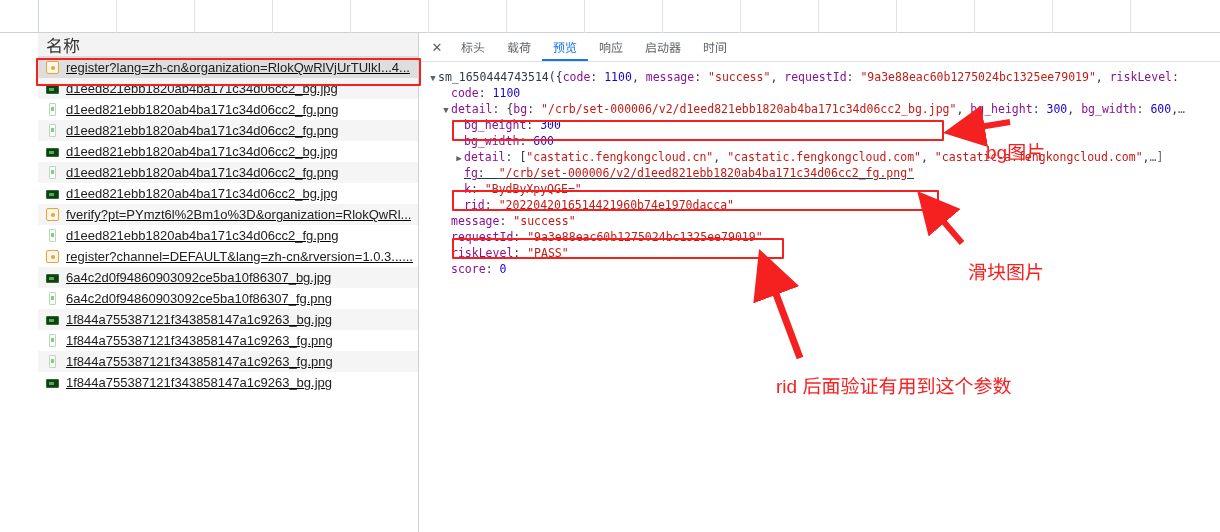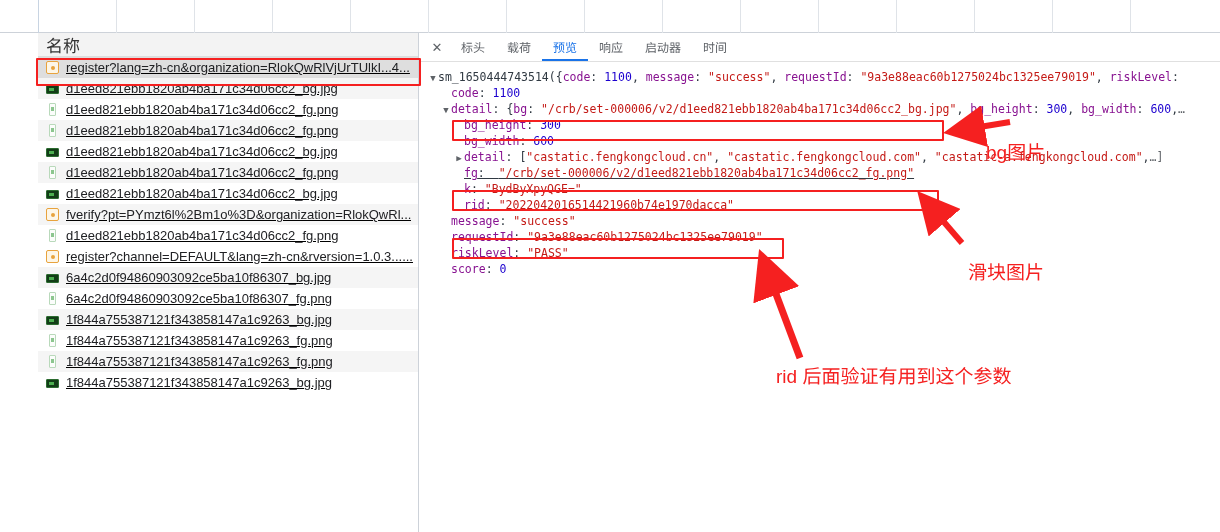--- a/index.html
+++ b/index.html
@@ -368,21 +368,21 @@
       </div>
   </div>
 
   <div id="annotation-layer" style="position:absolute;left:0;top:0;width:1220px;height:532px;pointer-events:none;">
       <div class="redbox" style="left: 36px; top: 58px; width: 385px; height: 28px; border-color: rgb(245, 32, 32);"></div>
       <div class="redbox" style="left: 452px; top: 120px; width: 492px; height: 21px; border-color: rgb(245, 32, 32);"></div>
       <div class="redbox" style="left: 452px; top: 190px; width: 487px; height: 21px; border-color: rgb(245, 32, 32);"></div>
       <div class="redbox" style="left: 452px; top: 238px; width: 332px; height: 21px; border-color: rgb(245, 32, 32);"></div>
       <div class="annot" style="left: 986px; top: 137px; color: rgb(245, 32, 32);">bg图片</div>
       <div class="annot" style="left: 968px; top: 257px; color: rgb(245, 32, 32);">滑块图片</div>
-      <div class="annot" style="left: 776px; top: 361px; color: rgb(245, 32, 32);">rid 后面验证有用到这个参数</div>
+      <div class="annot" style="left: 776px; top: 371px; color: rgb(245, 32, 32);">rid 后面验证有用到这个参数</div>
     </div>
 
   <svg class="arrow-svg" style="left:0;top:0;width:1220px;height:532px;">
     <defs>
       <marker id="ah" markerWidth="7" markerHeight="7" refX="5" refY="3.5" orient="auto" markerUnits="strokeWidth">
         <path d="M0,0 L7,3.5 L0,7 z" fill="#f52020"></path>
       </marker>
     </defs>
 
     <line x1="1010" y1="122" x2="955" y2="131" stroke="#f52020" stroke-width="6" marker-end="url(#ah)"></line>

